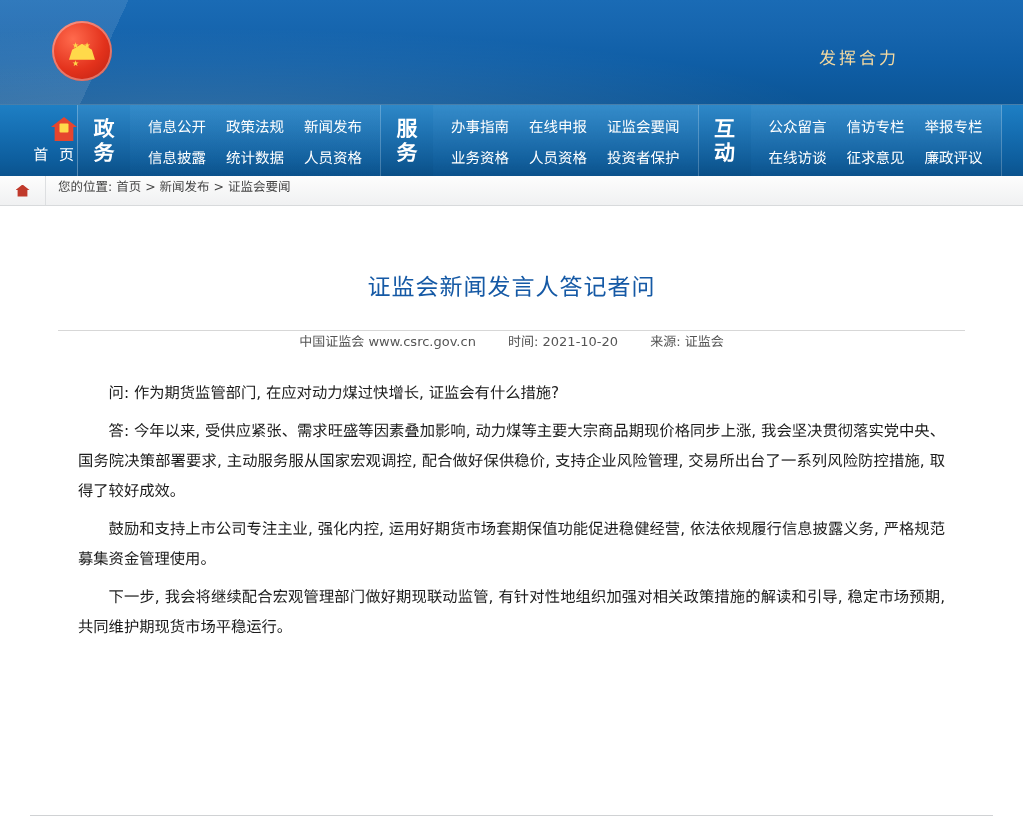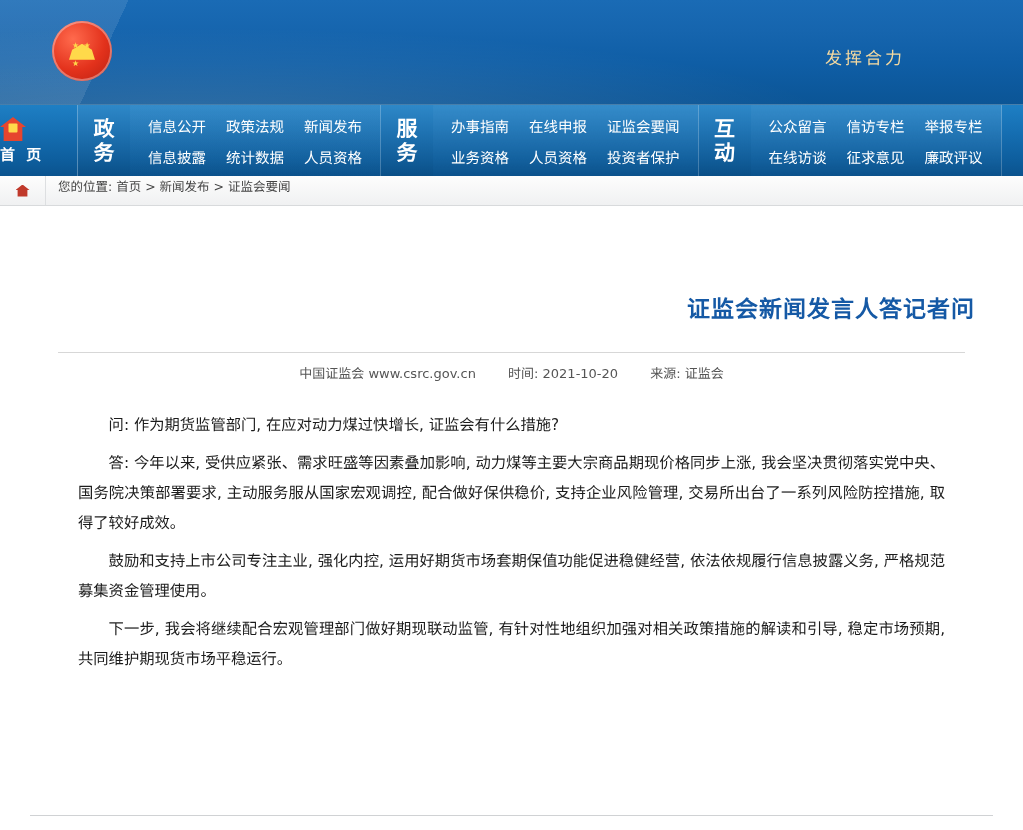--- a/index.html
+++ b/index.html
@@ -53,38 +53,37 @@
     line-height: 40px;
     text-shadow: 0 1px 2px rgba(0,0,0,0.3);
     font-family: "DejaVu Sans", "Liberation Sans", sans-serif;
   }
   .title-en {
     color:#ffffff; font-size: 14.5px; font-weight: 700; letter-spacing: 0.6px;
     margin-top: 3px;
     font-family: "Liberation Sans", sans-serif;
   }
   .banner-slogan {
-    position:absolute; right: 118px; top: 44px;
+    position:absolute; right: 124px; top: 44px;
     color:#f4d9a0; font-size: 17px; letter-spacing: 3px;
     font-family: "DejaVu Sans", serif;
   }
 
   
   .nav {
     height: 72px;
     background: linear-gradient(180deg, #1e7fc4 0%, #1670b4 35%, #0e5f9f 75%, #0a538e 100%);
     position: relative;
     display:flex; align-items:stretch;
     border-top: 1px solid rgba(255,255,255,0.25);
   }
   .nav-home {
-    width: 78px; display:flex; flex-direction:column; align-items:flex-start; justify-content:center;
+    width: 78px; display:flex; flex-direction:column; align-items:flex-end; justify-content:center;
     color:#fff;
     border-right: 1px solid rgba(255,255,255,0.30);
-    font-weight: bold;
   }
   .nav-home .hicon {
     width: 26px; height: 24px; margin-bottom: 2px;
     background:#e6452e;
     clip-path: polygon(50% 0%, 100% 42%, 86% 42%, 86% 100%, 14% 100%, 14% 42%, 0% 42%);
     position: relative;
   }
   .nav-home .hicon:after{
     content:"";
     position:absolute; left:50%; top:44%; transform:translate(-50%,-50%);
@@ -129,31 +128,30 @@
   }
   .crumb-home .ch {
     width:14px;height:12px;background:#c0392b;
     clip-path: polygon(50% 0%, 100% 45%, 85% 45%, 85% 100%, 15% 100%, 15% 45%, 0% 45%);
   }
   .crumb-text { padding-left: 12px; color:#444; font-family:"DejaVu Sans", sans-serif; }
 
   
   .article { padding: 0 48px; }
   .art-title {
-    text-align:right;
+    text-align:center;
     color:#1559a5;
-    font-size: 23px; font-weight:700;
+    font-size: 23px; font-weight:400;
     letter-spacing: 1px;
-    margin-top: 84px;
+    margin-top: 62px;
     font-family:"DejaVu Sans", sans-serif;
   }
   .meta-wrap {
     margin: 28px 10px 0 10px;
     border-top: 1px solid #d7d7d7;
-    padding-top: 10px;
     text-align:center;
   }
   .meta {
     font-size: 13px; color:#555;
     font-family:"DejaVu Sans", sans-serif;
   }
   .meta span { margin: 0 14px; }
   .body {
     margin: 28px 30px 0 30px;
     font-size: 15.3px;

